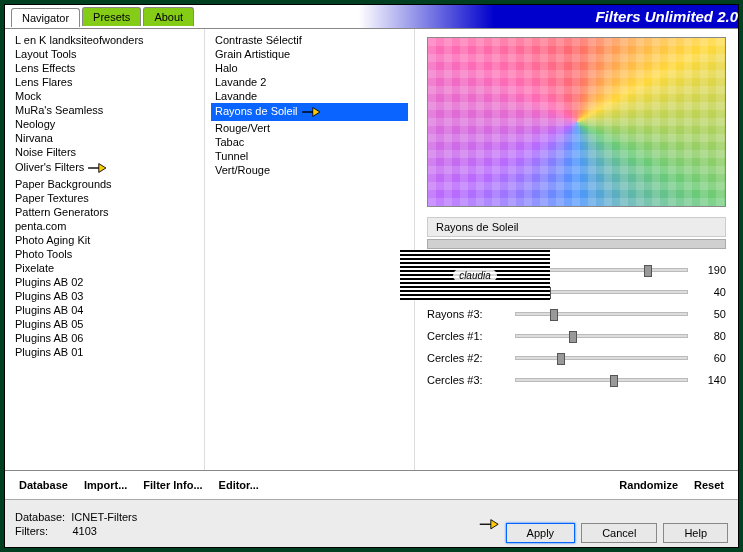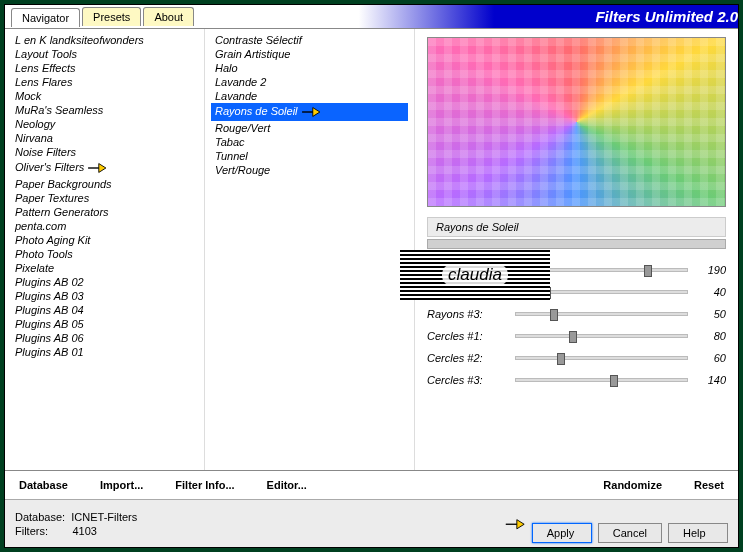--- a/index.html
+++ b/index.html
@@ -1,47 +1,47 @@
 <!DOCTYPE html>
 <html><head>
 <meta charset="utf-8">
 <style>
 * { box-sizing: border-box; margin: 0; padding: 0; font-family: "Segoe UI", Tahoma, sans-serif; font-size: 11px; }
 body { background: #004020; padding: 4px; width: 743px; height: 552px; overflow: hidden; }
 .window { background: #fff; width: 100%; height: 100%; border: 1px solid #000; display: flex; flex-direction: column; position: relative; }
 .header { display: flex; align-items: center; height: 24px; background: #fff; border-bottom: 1px solid #888; }
 .tabs { display: flex; padding-left: 6px; }
-.tab { padding: 3px 10px; border: 1px solid #888; border-bottom: none; background: #fef9c3; margin-right: 2px; border-radius: 3px 3px 0 0; cursor: pointer; }
+.tab { padding: 3px 10px; border: 1px solid #888; border-bottom: none; background: #84cc16; margin-right: 2px; border-radius: 3px 3px 0 0; cursor: pointer; }
 .tab.active { background: #fff; position: relative; top: 1px; }
 .title-bar { flex: 1; height: 100%; display: flex; align-items: center; justify-content: flex-end; background: linear-gradient(90deg, #fff 30%, #0000cc 55%); color: #fff; font-weight: bold; font-style: italic; font-size: 15px; }
-.main { flex: 1; display: flex; overflow: hidden; font-style: italic; }
+.main { flex: 1; display: flex; overflow: hidden; }
 .col { overflow-y: auto; border-right: 1px solid #ddd; }
 .col1 { width: 200px; padding: 4px 2px 4px 6px; }
 .col2 { width: 210px; padding: 4px 6px; }
 .col3 { flex: 1; padding: 8px 12px; display: flex; flex-direction: column; }
 .list-item { padding: 1px 4px; white-space: nowrap; cursor: pointer; position: relative; }
 .list-item.selected { background: #0a64ff; color: #fff; }
 .pointer { display: inline-block; width: 22px; height: 16px; margin-left: 2px; vertical-align: middle; }
 .preview { width: 100%; height: 170px; border: 1px solid #888; background: conic-gradient(from 0deg at 50% 50%, #ff6b6b, #ffd93d, #6bcb77, #4d96ff, #b86bff, #ff6bb5, #ff6b6b); position: relative; margin-bottom: 10px; }
 .preview::before { content: ''; position: absolute; inset: 0; background: repeating-linear-gradient(0deg, rgba(255,255,255,0.15) 0 8px, transparent 8px 16px), repeating-linear-gradient(90deg, rgba(255,255,255,0.15) 0 8px, transparent 8px 16px); }
 .watermark { position: absolute; left: 395px; top: 245px; width: 150px; height: 50px; background: repeating-linear-gradient(0deg, #000 0 2px, #fff 2px 4px); display: flex; align-items: center; justify-content: center; z-index: 5; font-style: italic; }
-.watermark span { background: rgba(255,255,255,0.85); padding: 1px 6px; border-radius: 10px; font-size: 17px; }
+.watermark span { background: rgba(255,255,255,0.85); padding: 1px 6px; border-radius: 10px; font-size: 10px; }
 .filter-name-row { background: #ececec; border: 1px solid #ccc; padding: 3px 8px; margin-bottom: 2px; }
 .progress { height: 10px; border: 1px solid #aaa; background: linear-gradient(90deg, #d0d0d0 0%, #d0d0d0 100%); margin-bottom: 10px; }
 .param-row { display: flex; align-items: center; height: 22px; }
 .param-label { width: 80px; }
 .param-slider { flex: 1; height: 4px; background: #ddd; position: relative; margin: 0 8px; border: 1px solid #bbb; }
 .param-thumb { position: absolute; top: -4px; width: 8px; height: 12px; background: #999; border: 1px solid #555; }
 .param-value { width: 30px; text-align: right; }
-.toolbar { display: flex; border-top: 1px solid #888; padding: 6px 10px; gap: 24px; }
+.toolbar { display: flex; border-top: 1px solid #888; padding: 6px 10px; gap: 8px; }
 .toolbar-btn { font-weight: bold; cursor: pointer; padding: 2px 4px; }
 .toolbar-spacer { flex: 1; }
 .footer { background: #ececec; border-top: 1px solid #aaa; padding: 4px 10px; display: flex; align-items: center; }
 .footer-left { flex: 1; line-height: 14px; }
-.btn { background: #e8e8e8; border: 1px solid #888; padding: 3px 14px; margin-left: 6px; cursor: pointer; min-width: 60px; text-align: left; margin-top: 19px; }
+.btn { background: #e8e8e8; border: 1px solid #888; padding: 3px 20px; margin-left: 6px; cursor: pointer; min-width: 60px; text-align: right; margin-top: 19px; }
 .btn.primary { border: 1px solid #0066ff; box-shadow: 0 0 2px #0066ff; }
 .col1-wrap { position: relative; height: 100%; }
 </style>
 </head>
 <body>
 
 <div class="window">
   <div class="header">
     <div class="tabs">
       <div class="tab active">Navigator</div>

